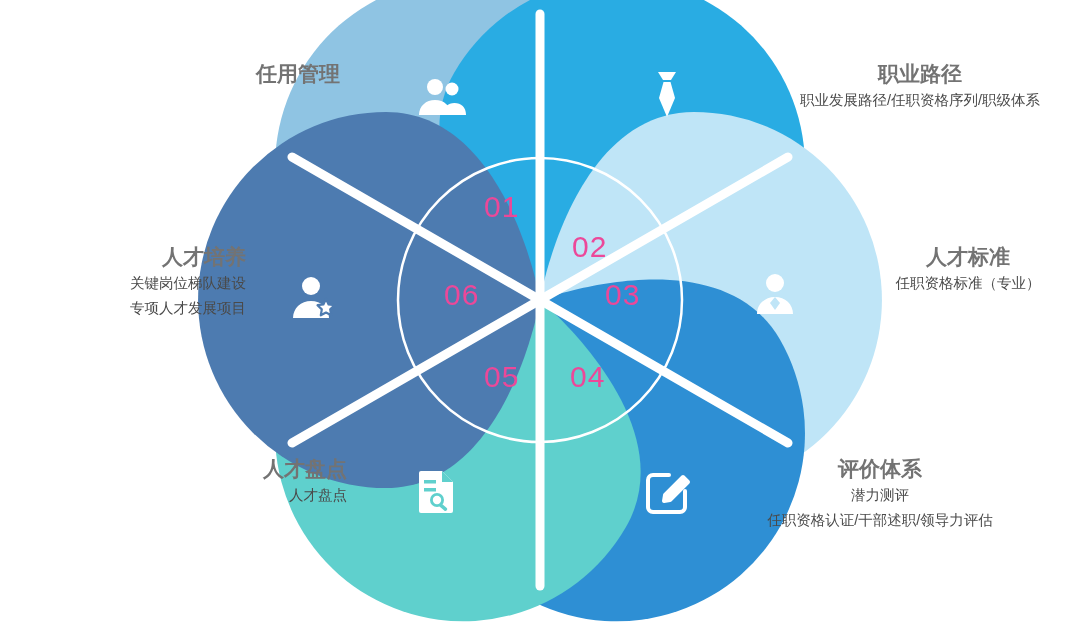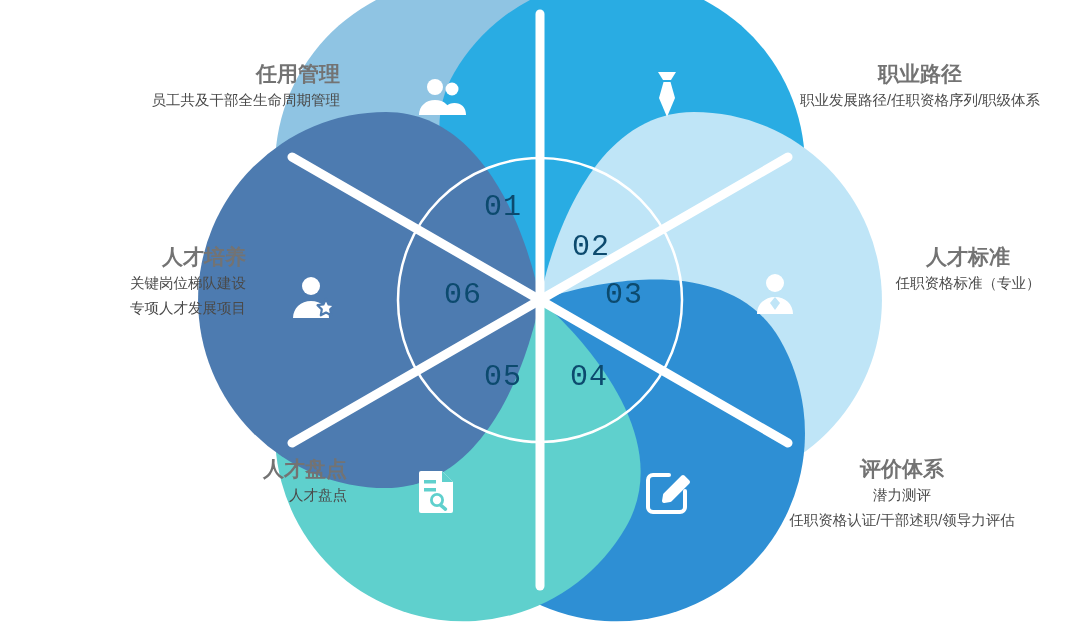--- a/index.html
+++ b/index.html
@@ -43,30 +43,30 @@
     line-height: 25px;
     white-space: nowrap;
   }
   .label.right { text-align: center; }
   .label.left  { text-align: right; }
 
   
   #label-1 { left: 30px;  top: 60px;  width: 310px; }
   #label-2 { left: 760px; top: 60px;  width: 320px; }
   #label-3 { left: 855px; top: 243px; width: 226px; }
-  #label-4 { left: 739px; top: 455px; width: 326px; }
+  #label-4 { left: 717px; top: 455px; width: 326px; }
   #label-5 { left: 37px;  top: 455px; width: 310px; }
   #label-6 { left: 30px;  top: 243px; width: 216px; }
 
   .num {
     position: absolute;
     font-size: 30px;
-    color: #0c4a6e;
+    color: #ec4899;
     letter-spacing: 1px;
-    font-family: Liberation Mono, monospace;
+    font-family: Liberation Sans, sans-serif;
   }
   .icon-wrap {
     position: absolute;
     width: 54px;
     height: 54px;
   }
   .icon-wrap svg { display: block; }
 </style>
 </head>
 <body>
@@ -173,21 +173,20 @@
   <div class="icon-wrap" style="left:288px; top:272px;">
     <svg viewBox="0 0 54 54" width="54" height="54" fill="#ffffff">
       <circle cx="23" cy="14" r="9"></circle>
       <path d="M5 46c0-10 8-17 18-17s18 7 18 17z"></path>
       <path d="M38 27l2.6 5.4 5.9.8-4.3 4.2 1 5.9-5.2-2.8-5.2 2.8 1-5.9-4.3-4.2 5.9-.8z" fill="#ffffff" stroke="#4d7bb0" stroke-width="2.2" stroke-linejoin="round"></path>
     </svg>
   </div>
 
   <div class="label left" id="label-1">
     <div class="title">任用管理</div>
-    <div class="sub">员工共及干部全生命周期管理</div>
   </div>
 
   <div class="label right" id="label-2">
     <div class="title">职业路径</div>
     <div class="sub">职业发展路径/任职资格序列/职级体系</div>
   </div>
 
   <div class="label right" id="label-3">
     <div class="title">人才标准</div>
     <div class="sub">任职资格标准（专业）</div>

